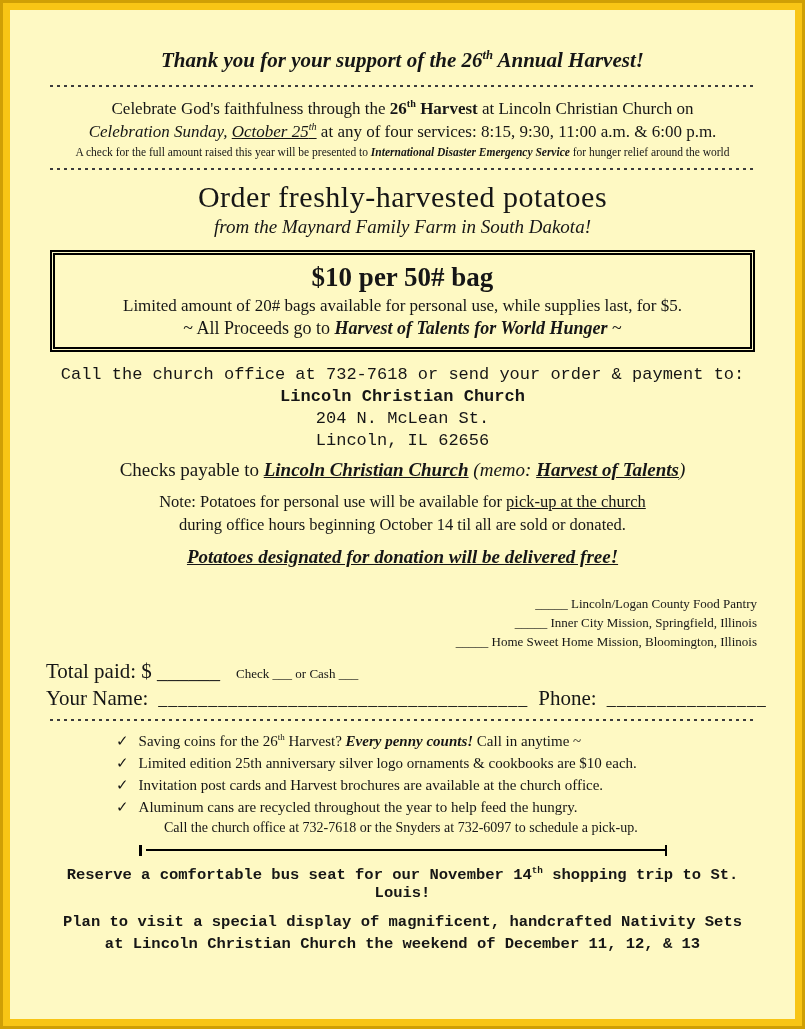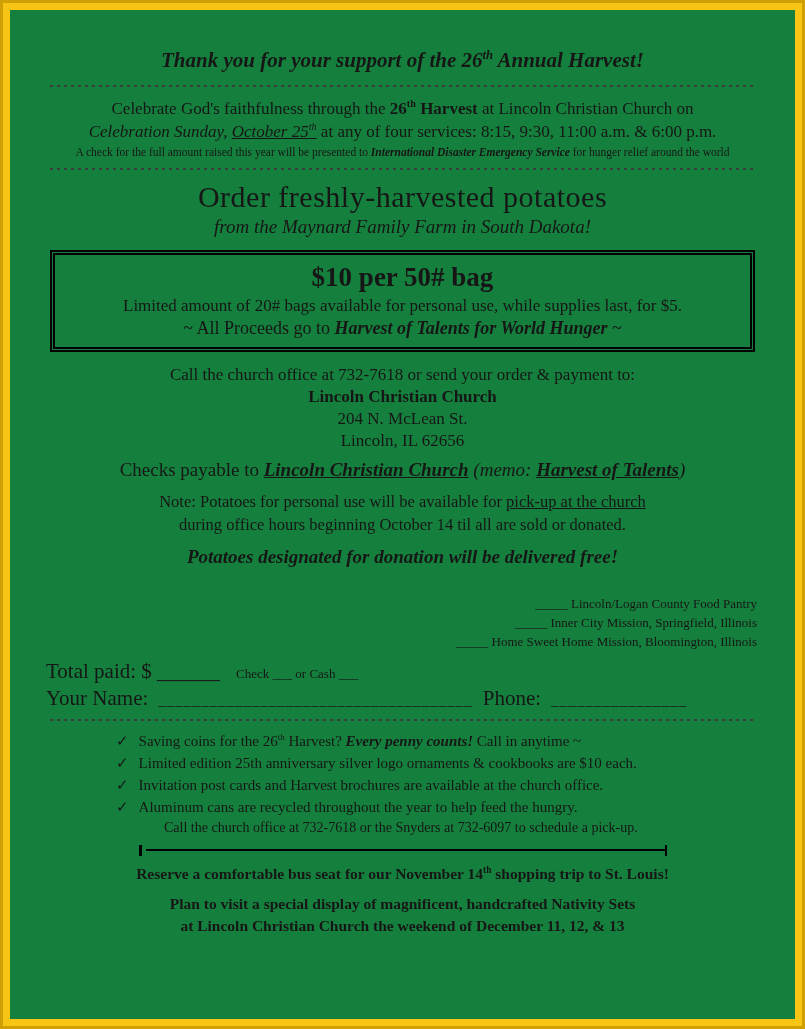--- a/index.html
+++ b/index.html
@@ -2,27 +2,27 @@
 <html><head>
 <meta charset="utf-8">
 <style>
   * { box-sizing: border-box; margin: 0; padding: 0; }
   html, body { background: #9a9a9a; }
   .frame {
     width: 805px; height: 1029px; margin: 0 auto;
     background: #f8c515; border: 3px solid #cf9f05; padding: 7px;
   }
   .sheet {
-    background: #15803d; width: 100%; height: 100%;
+    background: #fef9c3; width: 100%; height: 100%;
     padding: 26px 36px 10px;
     font-family: "Liberation Serif", "DejaVu Serif", serif;
     color: #161616; overflow: hidden;
   }
   .center { text-align: center; }
-  .sans { font-family: Liberation Serif, serif; }
+  .sans { font-family: Liberation Mono, monospace; }
   .b { font-weight: bold; }
   .i { font-style: italic; }
   .bi { font-weight: bold; font-style: italic; }
   .u { text-decoration: underline; }
   sup { font-size: 0.6em; }
 
   .thanks { font-size: 21px; font-weight: bold; font-style: italic; text-align: center; margin: 12px 0 12px; }
   .dashed { height: 2px; background: repeating-linear-gradient(to right, #3c3c3c 0 3px, transparent 3px 7px); margin: 8px 4px 10px; }
 
   .celebrate { font-size: 17px; line-height: 1.32; margin: 4px 0 8px; }
@@ -32,31 +32,31 @@
   .order-subtitle { font-size: 19px; margin: 2px 0 12px; }
 
   .price-box { border: 5px double #000; margin: 4px 4px 12px; padding: 6px 10px 8px; text-align: center; }
   .price-head { font-size: 27px; font-weight: bold; margin: 1px 0 3px; }
   .price-line2 { font-size: 17px; }
   .price-line3 { font-size: 18px; margin-top: 2px; }
 
   .contact { font-size: 17px; line-height: 1.28; margin: 10px 0 8px; }
   .checks { font-size: 19px; margin: 8px 0 10px; }
   .note { font-size: 16.5px; line-height: 1.35; margin-bottom: 10px; }
-  .donation-headline { font-size: 19px; font-weight: bold; font-style: italic; margin: 4px 0 14px; }
+  .donation-headline { font-size: 19px; font-weight: bold; font-style: italic; text-decoration: underline; margin: 4px 0 14px; }
 
   .form-grid { display: flex; font-size: 13px; margin: 0 2px 4px; }
   .form-left { width: 45%; line-height: 1.45; white-space: nowrap; }
   .form-right { flex: 1; text-align: right; line-height: 1.45; margin-top: 13px; white-space: nowrap; }
 
   .total-row { margin: 8px 0 0; display: flex; align-items: baseline; gap: 16px; white-space: nowrap; }
   .big { font-size: 21px; }
   .small-inline { font-size: 13px; }
   .name-row { display: flex; align-items: baseline; gap: 10px; margin: 2px 0 6px; white-space: nowrap; }
-  .blank { font-size: 15px; letter-spacing: 1px; text-align: center; }
+  .blank { font-size: 18px; letter-spacing: 1px; text-align: center; }
 
   .checklist { font-size: 15px; margin: 8px 0 2px 70px; line-height: 1.45; }
   .check-item .tick { margin-right: 10px; }
   .check-subline { margin-left: 48px; font-size: 14px; }
 
   .tickline { height: 0; border-top: 2.5px solid #000; margin: 10px 92px 14px 100px; position: relative; }
   .tickline::before, .tickline::after { content: ""; position: absolute; top: -6px; width: 2.5px; height: 11px; background: #000; }
   .tickline::before { left: -7px; }
   .tickline::after { right: 0; }
 

